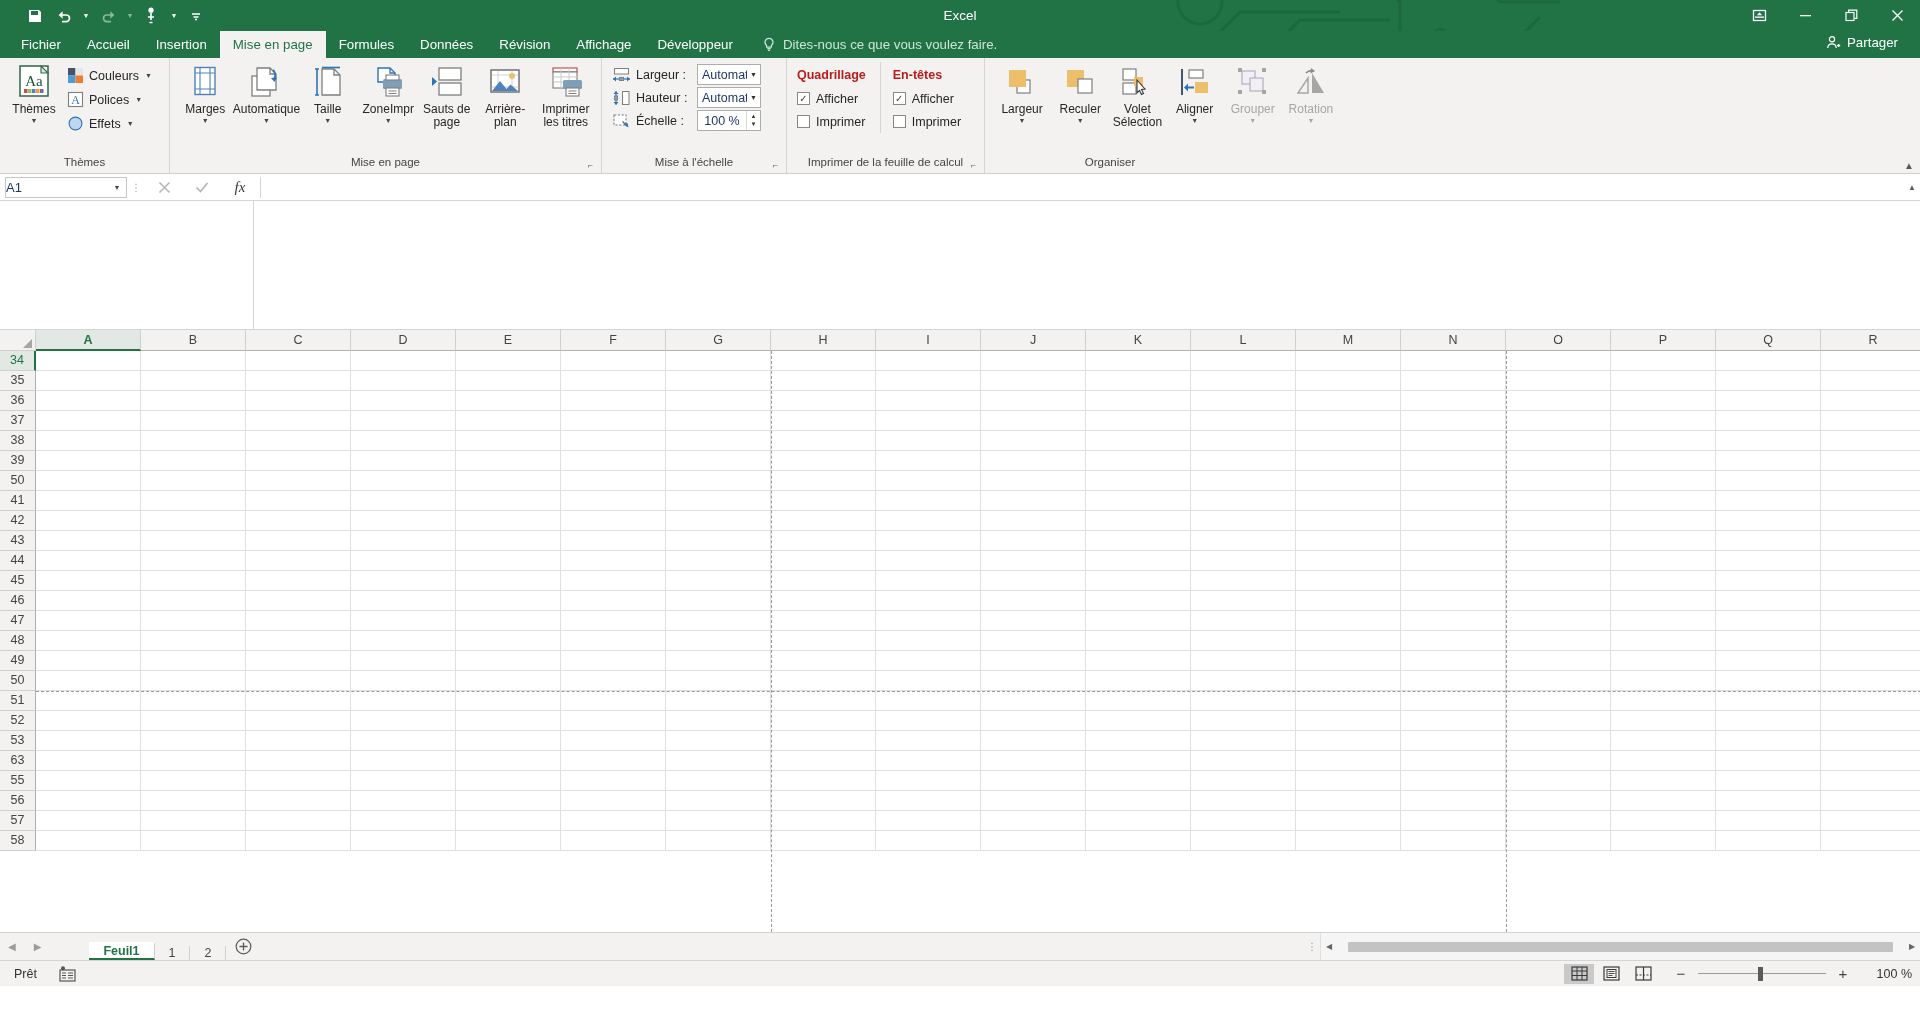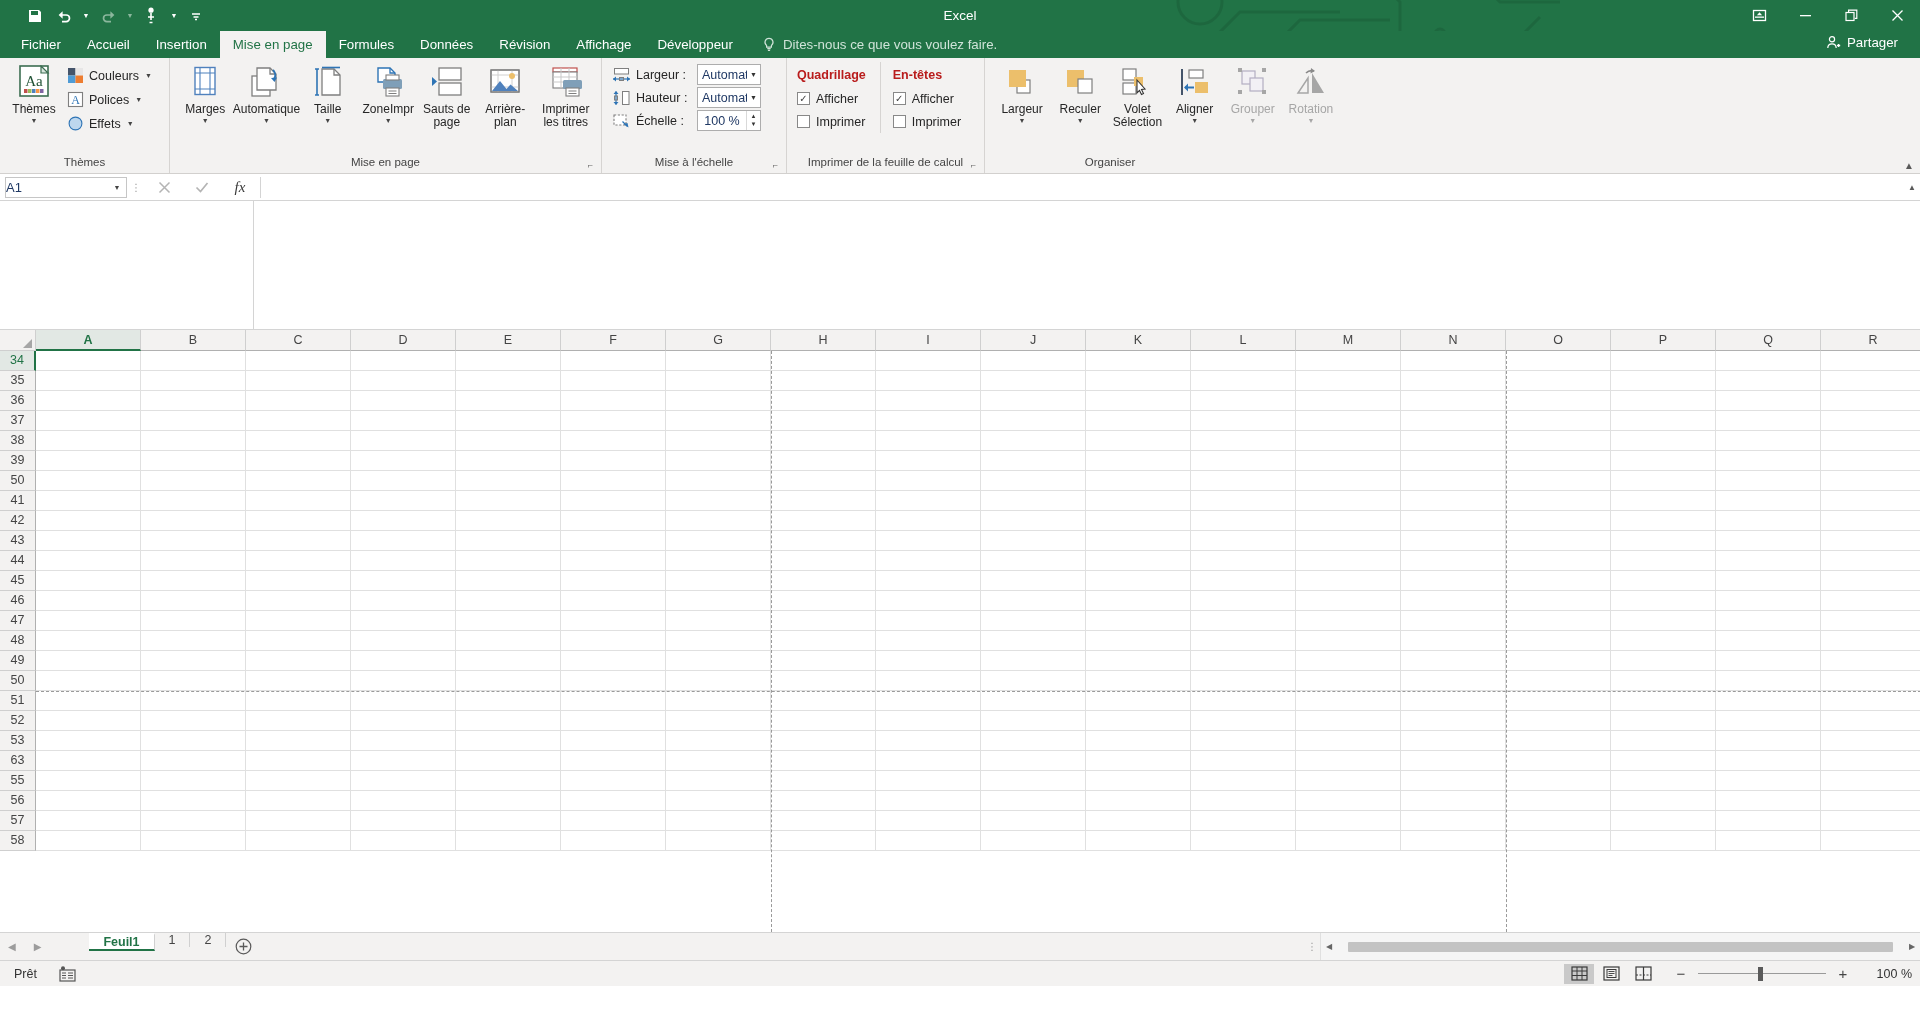--- a/index.html
+++ b/index.html
@@ -281,21 +281,21 @@
   }
 
   
   .sheetbar {
     height: 28px; background: #f3f2f1;
     border-top: 1px solid #d4d4d4;
     display: flex; align-items: stretch;
   }
   .nav-arrows { display: flex; align-items: center; padding: 0 8px; gap: 18px; }
   .nav-arrows span { color: #9c9c9c; font-size: 10px; }
-  .sheet-tabs { display: flex; align-items: flex-start; padding-left: 40px; }
+  .sheet-tabs { display: flex; align-items: flex-end; padding-left: 40px; }
   .stab {
     display: flex; align-items: center;
     padding: 0 14px; font-size: 12.5px; color: #444;
     border-right: 1px solid #d0d0d0;
     cursor: default;
   }
   .stab.active {
     background: #ffffff; color: #217346; font-weight: bold;
     border-top: 2px solid #ffffff;
     border-right: 1px solid #d0d0d0;

